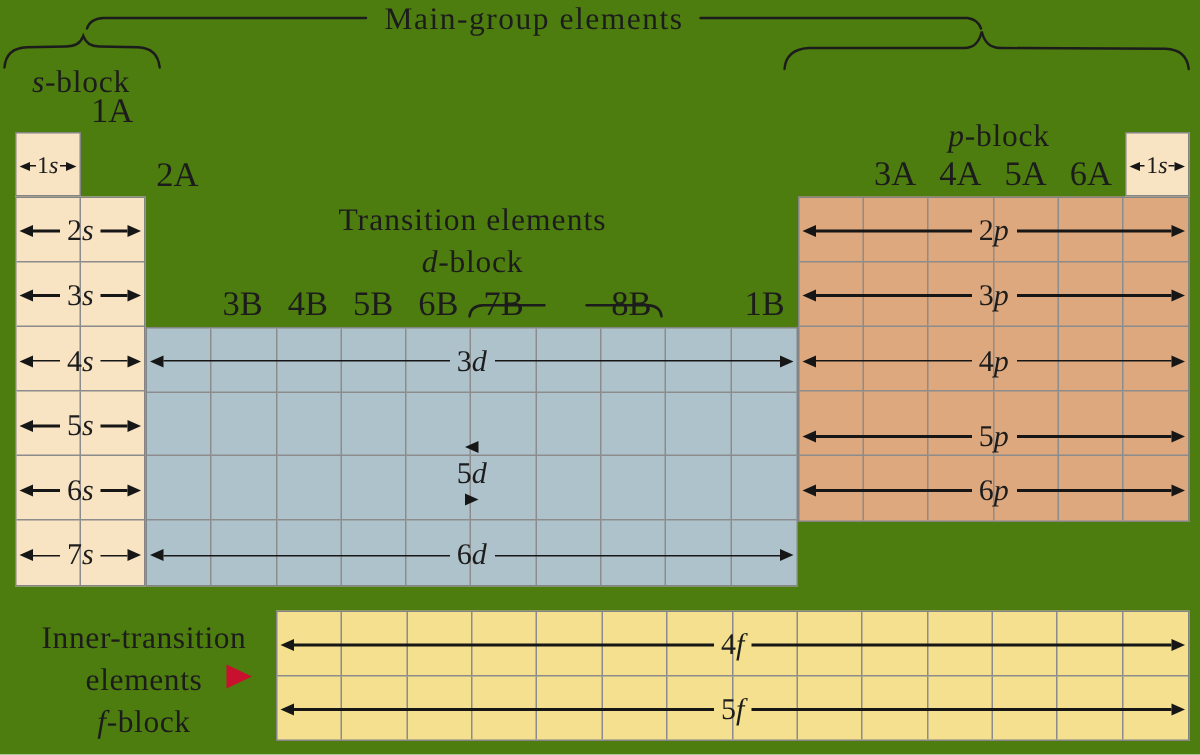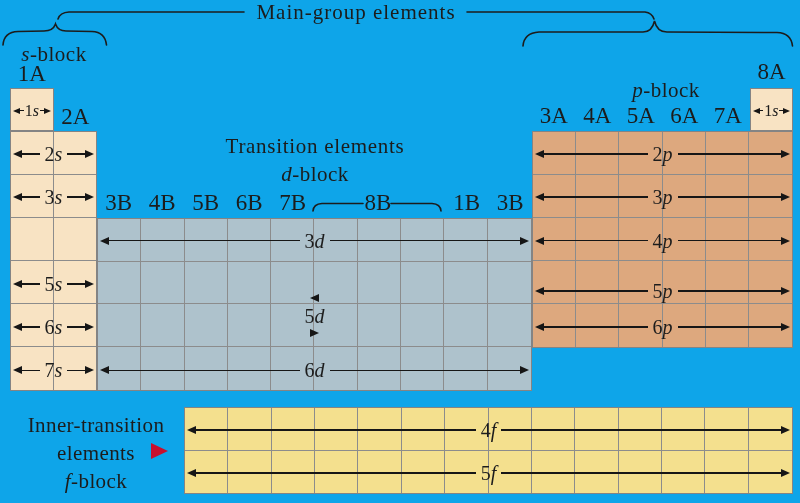--- a/index.html
+++ b/index.html
@@ -1,29 +1,29 @@
 <!DOCTYPE html>
 <html><head>
 <meta charset="utf-8">
 <style>
   html,body{margin:0;padding:0;background:#fff;}
   .fig{
-    position:relative;width:800px;height:503px;background:#0ea5e9;overflow:hidden;
+    position:relative;width:800px;height:503px;background:#4d7c0f;overflow:hidden;
     font-family:"Liberation Serif","DejaVu Serif",serif;color:#1c1c1c;text-decoration:underline;
   }
   .fig svg.overlay{position:absolute;left:0;top:0;pointer-events:none;}
   .t{position:absolute;white-space:nowrap;line-height:1;}
   .t.ctr{transform:translateX(-50%);}
   .main-title{top:2px;left:356px;font-size:21px;letter-spacing:1px;}
   .sblock-title{top:44px;left:54px;font-size:21px;letter-spacing:.5px;}
   .pblock-title{top:80px;left:666px;font-size:21px;letter-spacing:.5px;}
   .trans-title{top:136px;left:315px;font-size:21px;letter-spacing:.7px;}
   .dblock-title{top:164px;left:315px;font-size:21px;letter-spacing:.5px;}
   .inner{top:411px;left:0;width:192px;text-align:center;font-size:21px;line-height:28px;letter-spacing:.4px;}
-  .glabel{position:absolute;transform:translateX(-50%);font-size:23px;line-height:1;white-space:nowrap;}
+  .glabel{position:absolute;transform:translateX(-50%);font-size:23px;line-height:1;white-space:nowrap;margin-left:43px;}
   .block{position:absolute;display:grid;box-sizing:border-box;border:1.4px solid #848484;}
   .cell{box-sizing:border-box;}
   .arrow{position:absolute;left:2px;right:2px;display:flex;align-items:center;}
   .arrow .ln{flex:1;height:1.7px;background:#161616;}
   .arrow .ah{width:0;height:0;border-top:4.5px solid transparent;border-bottom:4.5px solid transparent;}
   .arrow .ah.l{border-right:9px solid #161616;}
   .arrow .ah.r{border-left:9px solid #161616;}
   .arrow .albl{padding:0 5px;font-size:20px;line-height:1;}
   .arrow.small .albl{padding:0 1px;font-size:16px;}
   .arrow.small .ah{border-top-width:3.5px;border-bottom-width:3.5px;}
@@ -115,20 +115,27 @@
           <span class="ln"></span>
           <span class="ah r"></span>
         </div>
         <div class="arrow" style="top: 43.3px; height: 43.3px;">
           <span class="ah l"></span>
           <span class="ln"></span>
           <span class="albl">3<i>s</i></span>
           <span class="ln"></span>
           <span class="ah r"></span>
         </div>
+        <div class="arrow" style="top: 86.6px; height: 43.3px;">
+          <span class="ah l"></span>
+          <span class="ln"></span>
+          <span class="albl">4<i>s</i></span>
+          <span class="ln"></span>
+          <span class="ah r"></span>
+        </div>
         <div class="arrow" style="top: 129.9px; height: 43.3px;">
           <span class="ah l"></span>
           <span class="ln"></span>
           <span class="albl">5<i>s</i></span>
           <span class="ln"></span>
           <span class="ah r"></span>
         </div>
         <div class="arrow" style="top: 173.2px; height: 43.3px; text-align: center;">
           <span class="ah l"></span>
           <span class="ln"></span>

